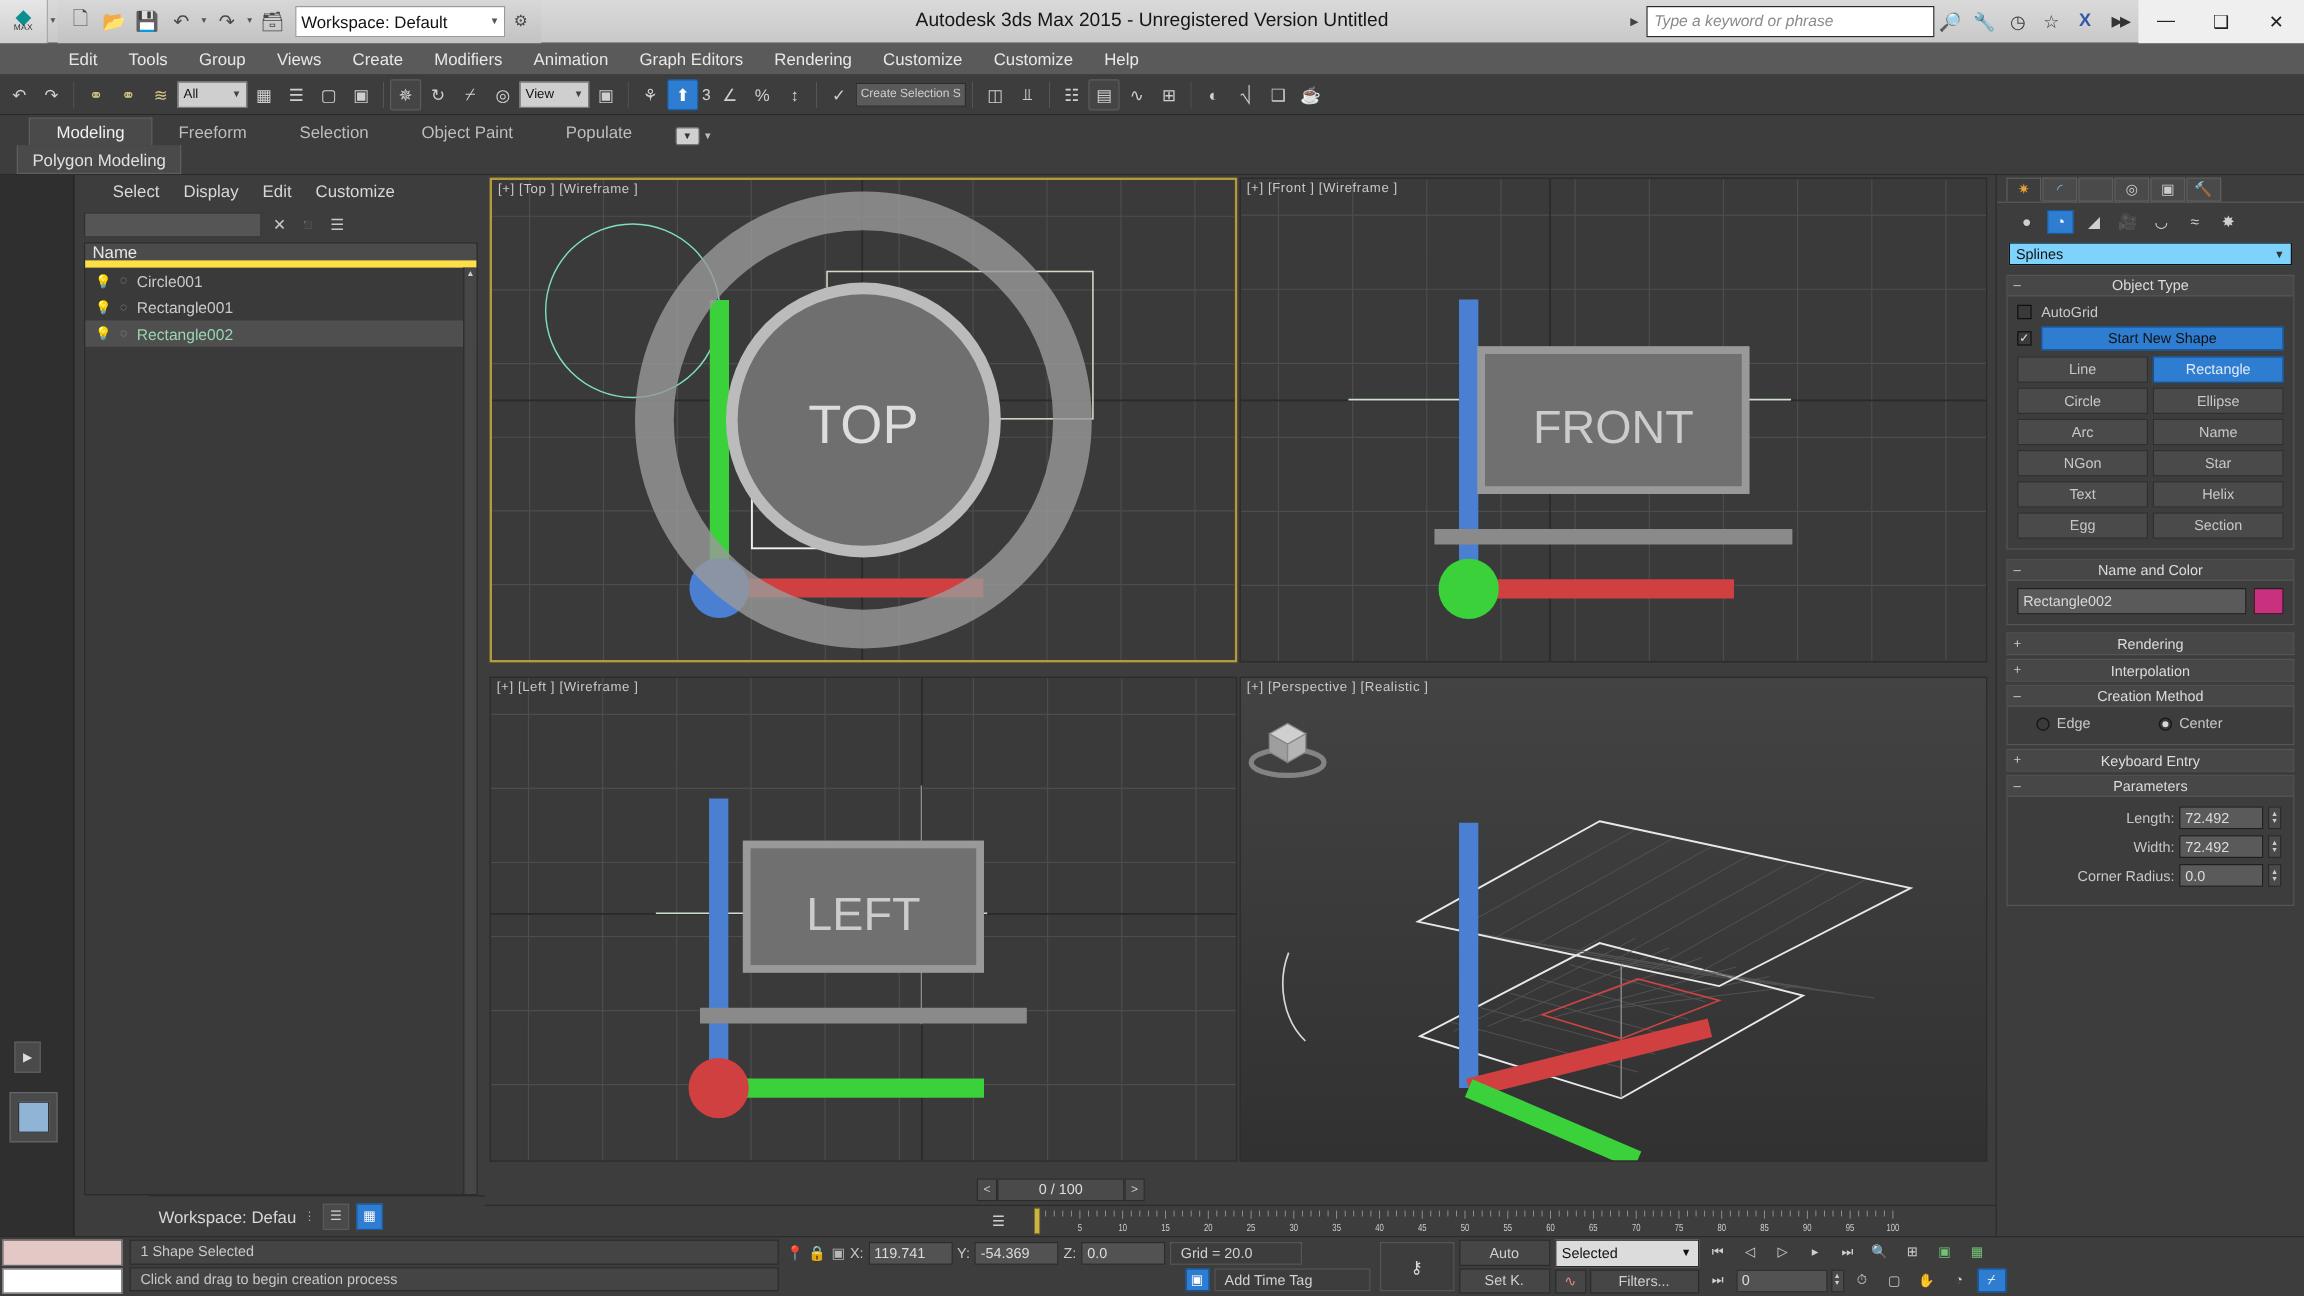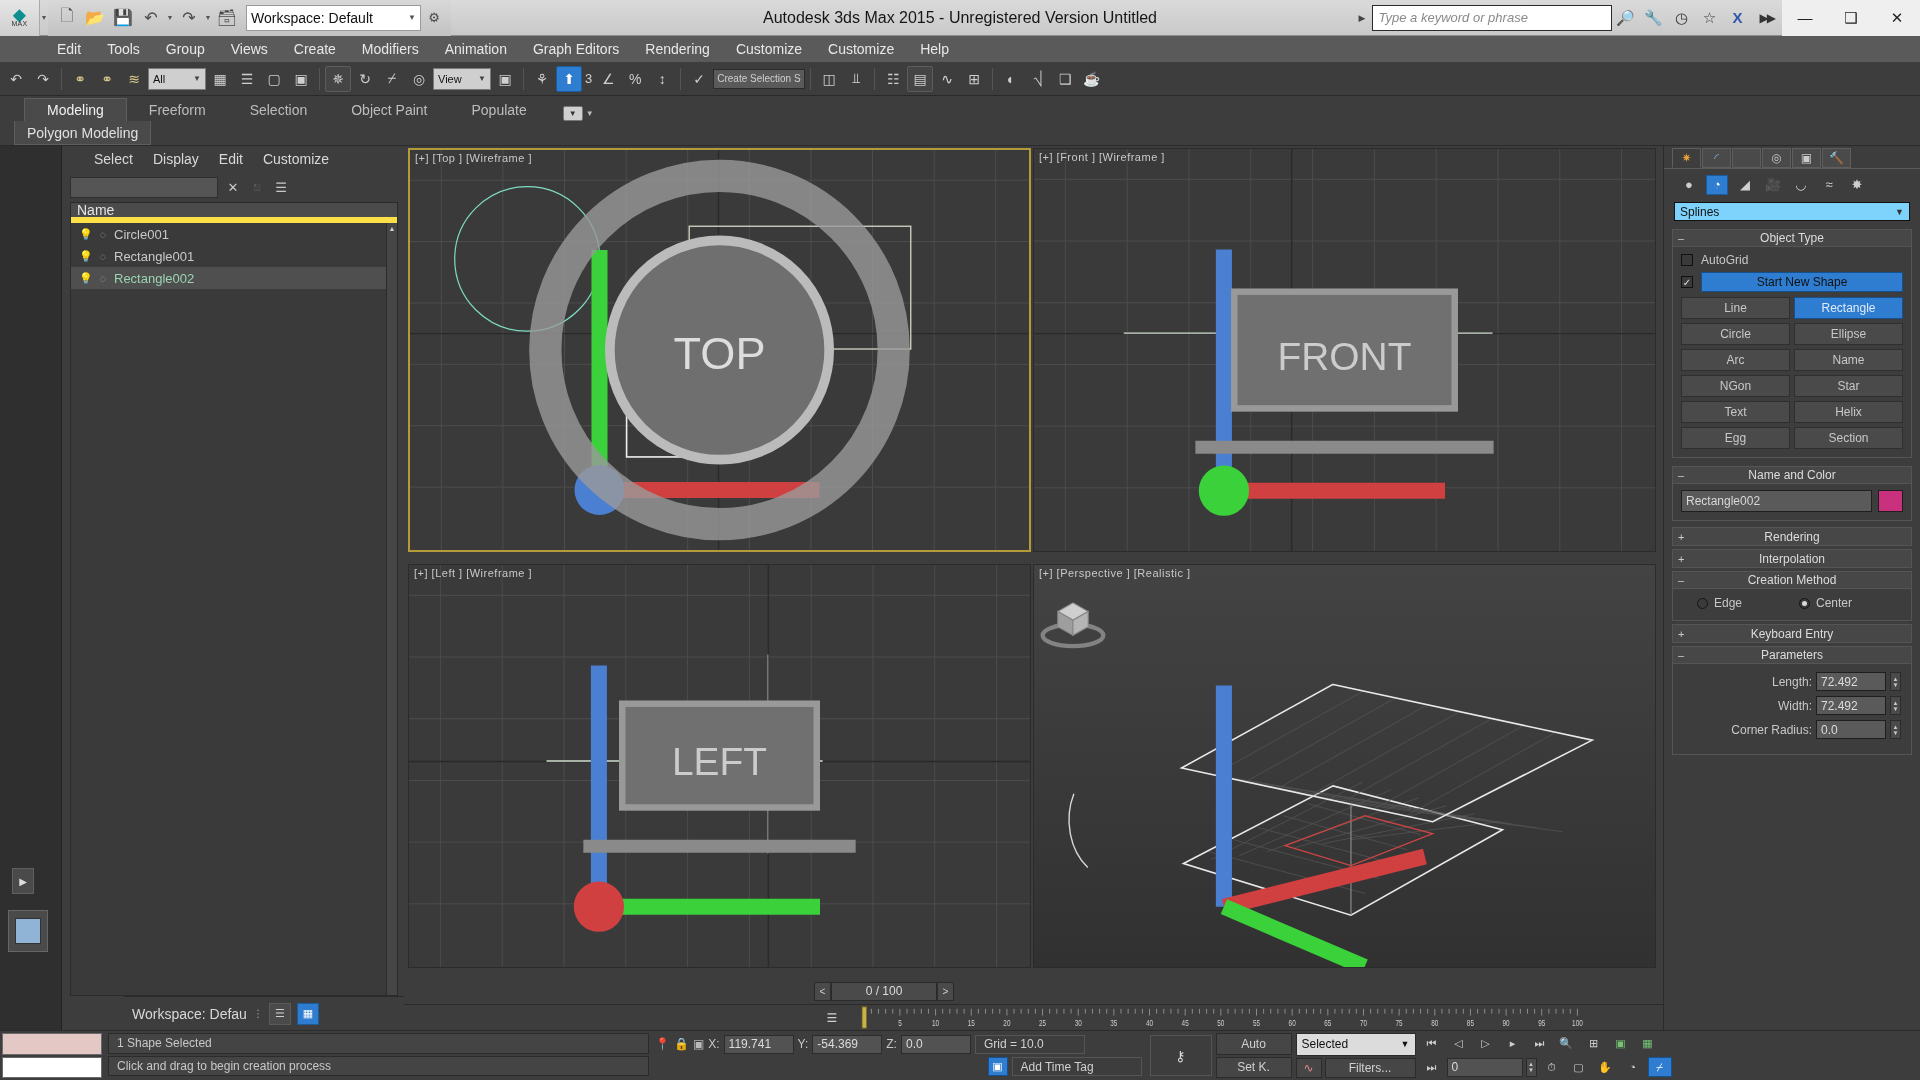--- a/index.html
+++ b/index.html
@@ -755,21 +755,21 @@
       <div class="smrow">
         <span style="color:#e29a9a;font-size:12px">📍</span>
         <span style="color:#b8b8b8;font-size:12px">🔒</span>
         <span style="color:#b8b8b8;font-size:12px">▣</span>
         <span class="coordlbl">X:</span>
         <span class="coordinp">119.741</span>
         <span class="coordlbl">Y:</span>
         <span class="coordinp">-54.369</span>
         <span class="coordlbl">Z:</span>
         <span class="coordinp">0.0</span>
-        <span class="gridbox">Grid = 10.0</span>
+        <span class="gridbox">Grid = 20.0</span>
       </div>
       <div class="smrow" style="justify-content:flex-end;padding-right:6px">
         <span style="width:20px;height:19px;background:#2e7dd1;border:1px solid #15508f;display:flex;align-items:center;justify-content:center;color:#fff;font-size:11px">▣</span>
         <span class="addtag">Add Time Tag</span>
       </div>
     </div>
     <div class="keybox">⚷</div>
     <div class="animcol">
       <div class="animbtn">Auto</div>
       <div class="animbtn">Set K.</div>

